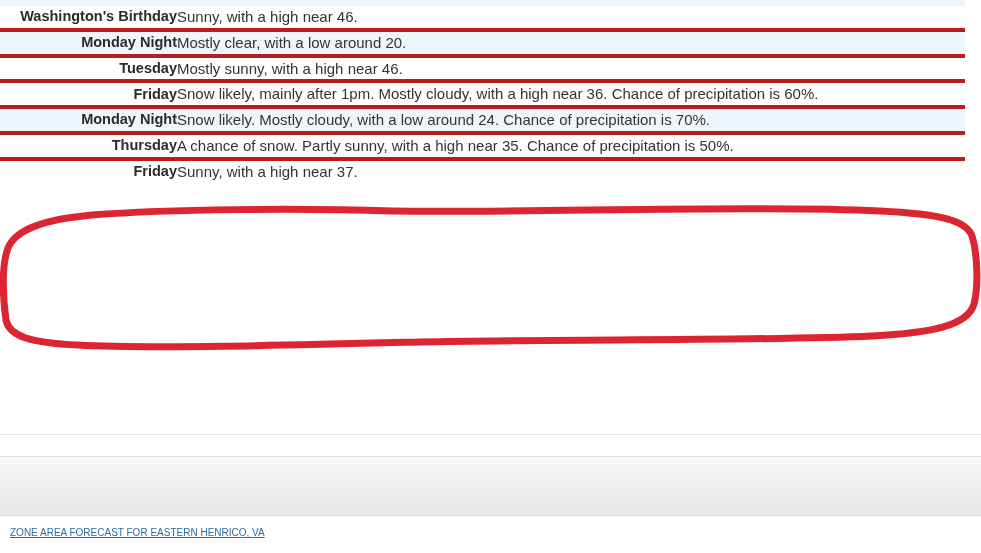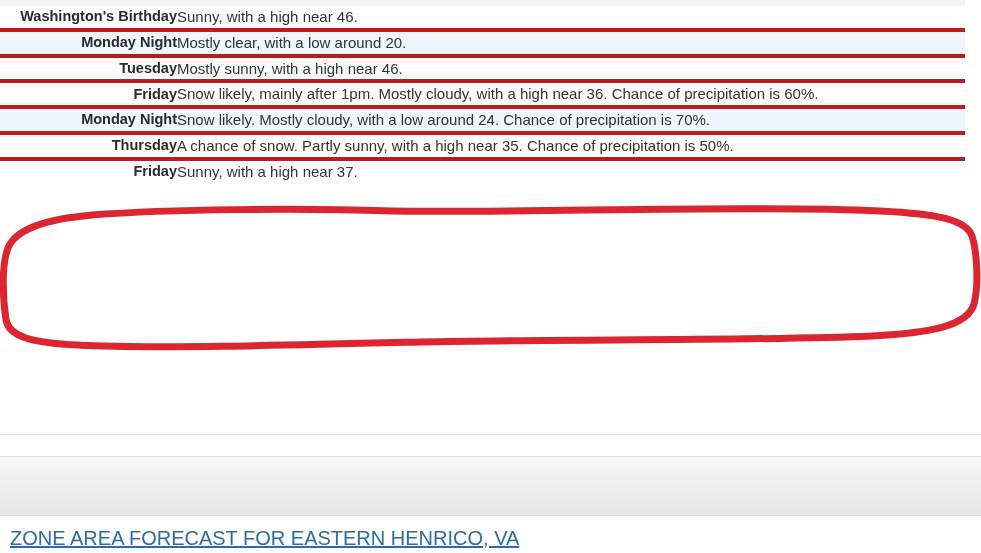--- a/index.html
+++ b/index.html
@@ -103,21 +103,21 @@
     font-weight: bold;
     color: #1b5488;
     letter-spacing: 0.1px;
   }
 
   
   .zone-link {
     position: absolute;
     left: 10px;
     top: 527px;
-    font-size: 20px;
+    font-size: 10px;
     color: #2b6ca3;
     text-decoration: underline;
     cursor: pointer;
   }
 
   
   .annotation-layer {
     position: absolute;
     left: 0;
     top: 0;

